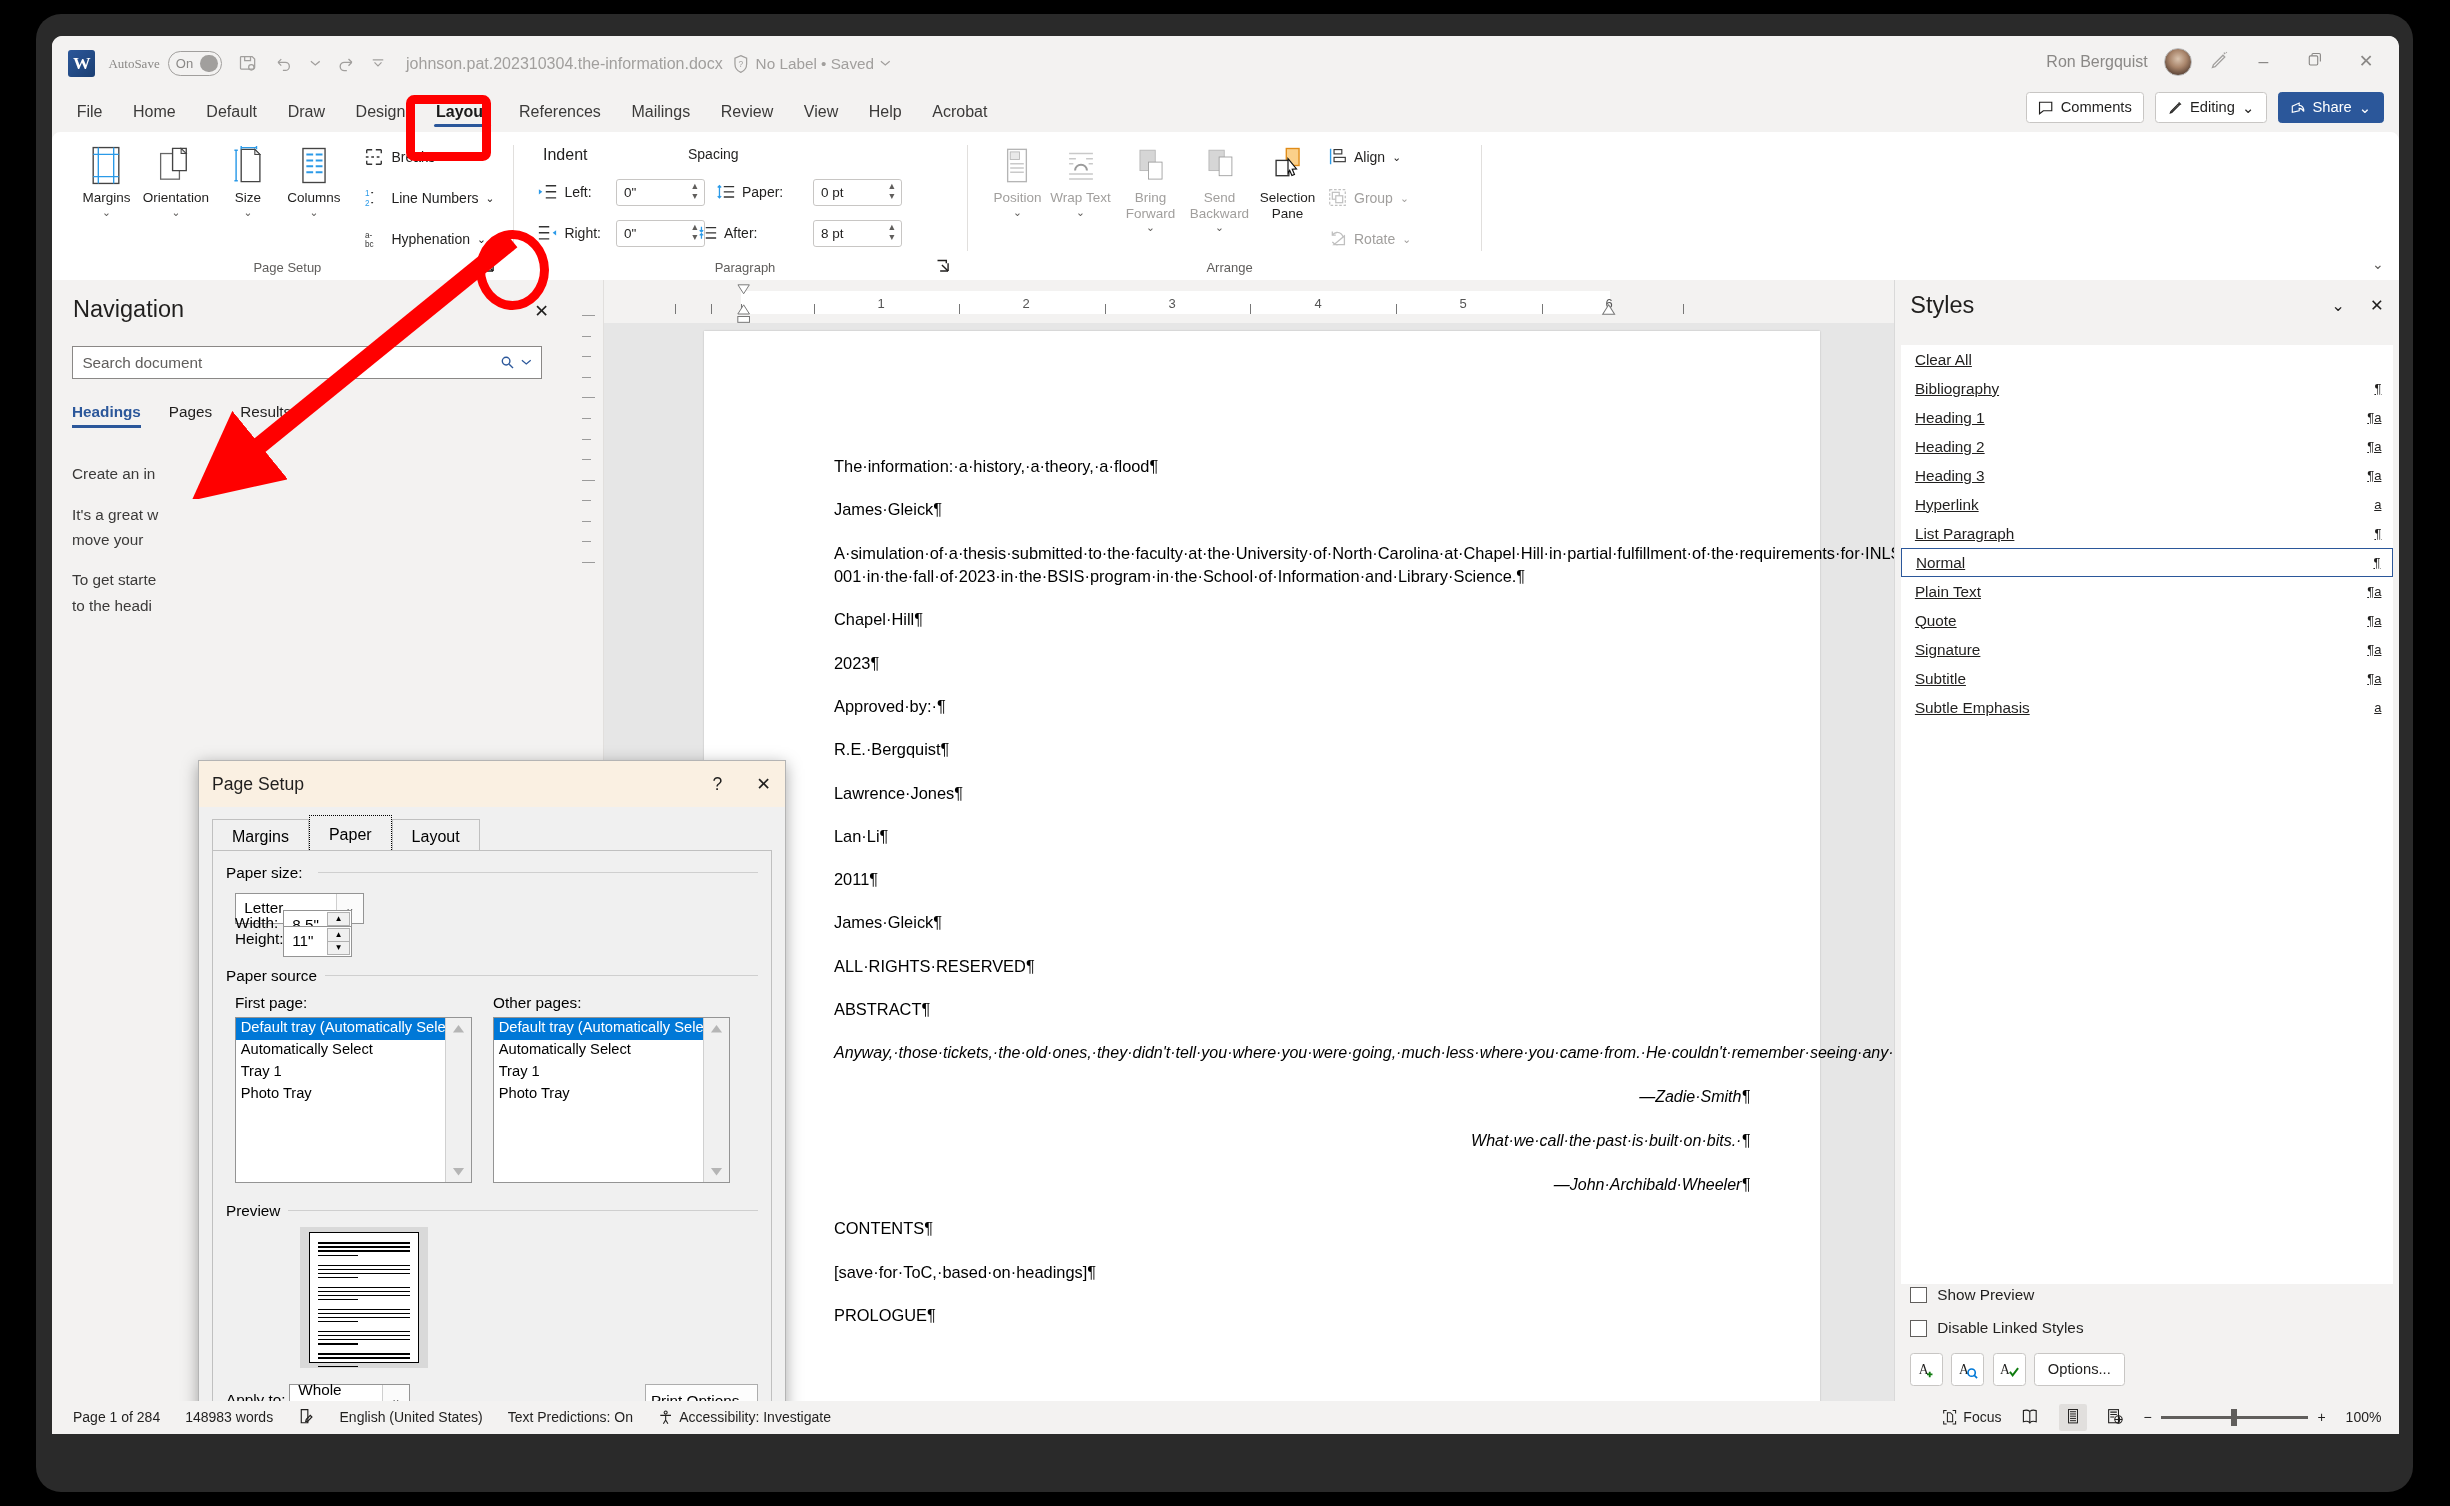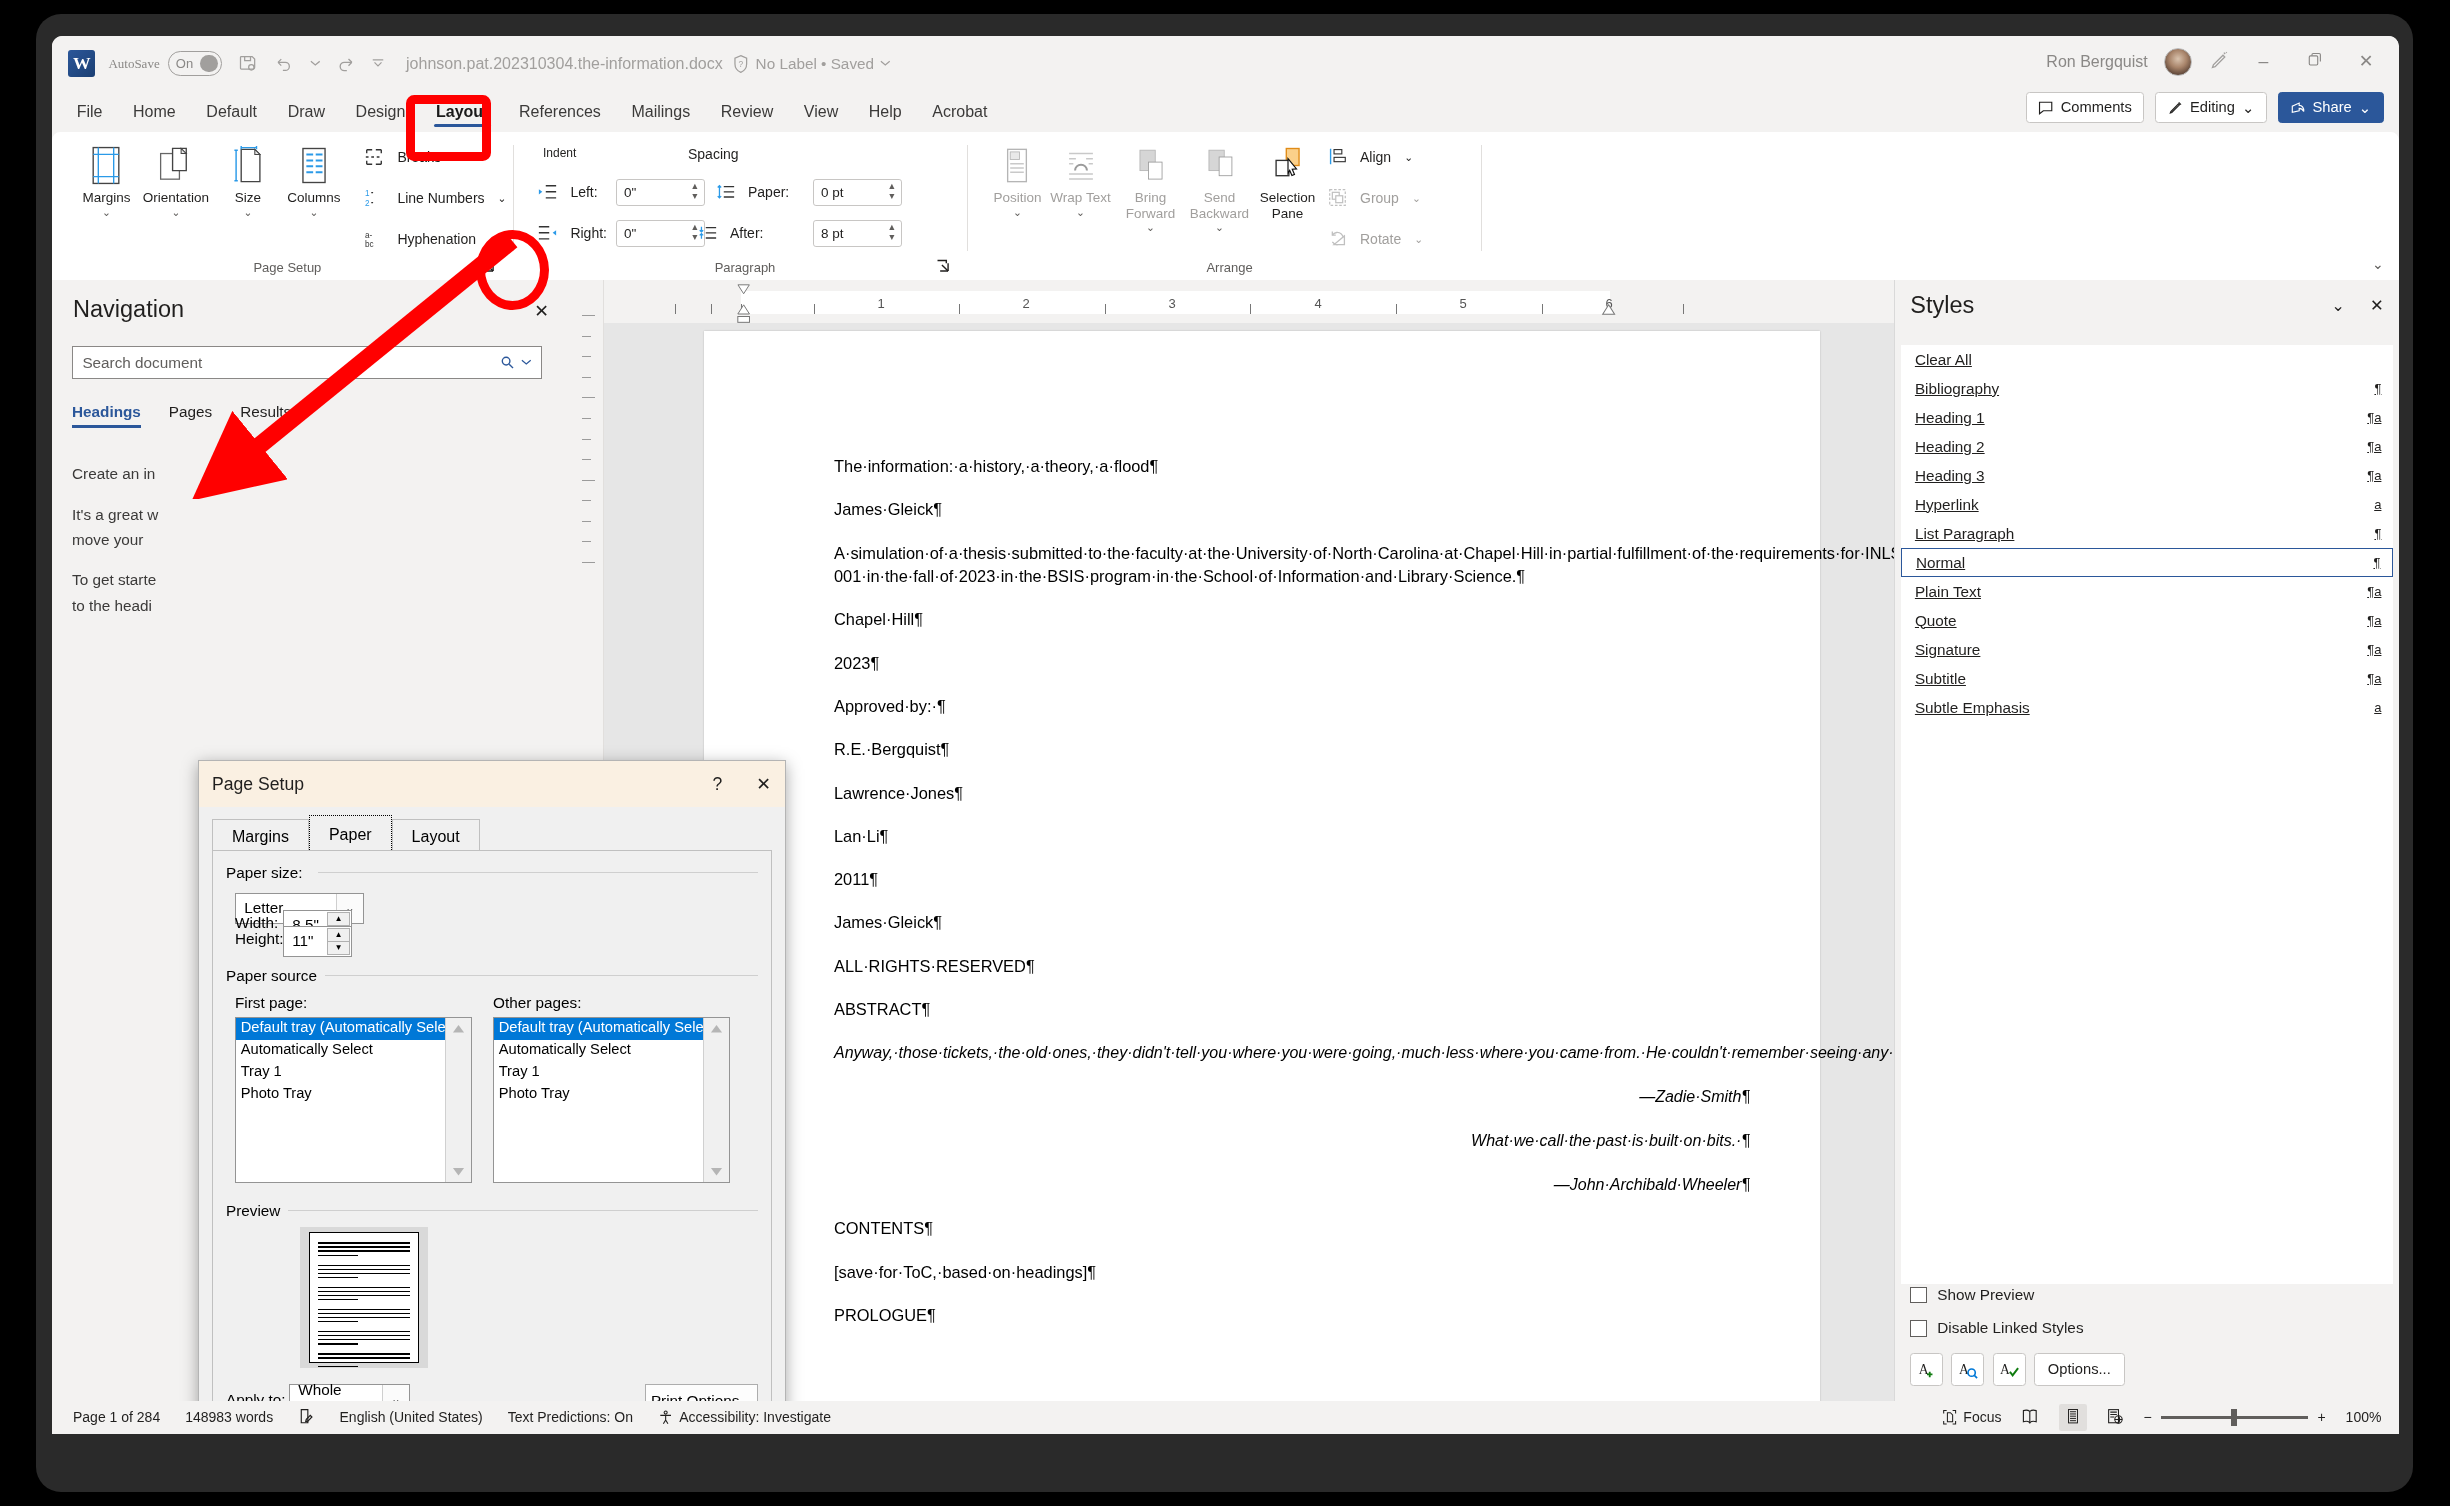--- a/index.html
+++ b/index.html
@@ -107,21 +107,21 @@
     font-size:13px; color:#605e5c;
   }
   .rsep { position:absolute; top:13px; width:0.6px; height:106px; background:#e1dfdd; }
   .bigbtn {
     position:absolute; top:9.4px; width:69px; text-align:center;
     font-size:13.5px; color:#201f1e; line-height:1.15;
   }
   .bigbtn .ic { height:49px; display:flex; align-items:center; justify-content:center; }
   .bigbtn .cv { font-size:10.6px; color:#605e5c; }
   .smallbtn {
-    position:absolute; display:flex; align-items:center; gap:13px;
+    position:absolute; display:flex; align-items:center; gap:7px;
     font-size:14px; color:#201f1e;
   }
   .dialoglauncher {
     position:absolute; bottom:5.9px; width:17.6px; height:17.6px;
   }
   .spinbox {
     position:absolute; width:89px; height:27px; border:0.6px solid #c8c6c4;
     border-radius:2.9px; background:#fff; display:flex; align-items:center;
     padding-left:7px; font-size:13.5px; color:#201f1e;
   }
@@ -498,21 +498,21 @@
         <svg width="17.6" height="17.6" viewBox="0 0 20 20" fill="none" stroke="#201f1e" stroke-width="1.6">
               <path d="M4 4h10v3"></path>
               <path d="M16 16V7M16 16H7"></path>
               <path d="M16 16l-7-7"></path>
             </svg>
       </div>
       <div class="rsep" style="right:0"></div>
     </div>
 
     <div class="rgroup" style="left:470px; width:446px;">
-      <div style="position:absolute; left:21px; top:14px; font-size:12px; color:#201f1e">Indent</div>
+      <div style="position:absolute; left:21px; top:14px; font-size:16px; color:#201f1e">Indent</div>
       <div style="position:absolute; left:166px; top:14px; font-size:14px; color:#201f1e">Spacing</div>
 
       <div class="smallbtn" style="left:16.4px; top:51px">
         <svg width="19" height="17.6" viewBox="0 0 22 20" fill="none">
               <path d="M9 3h12M9 10h12M9 17h12" stroke="#333" stroke-width="1.6"></path>
               <path d="M1 7l4 3-4 3z" fill="#2b9ae8"></path>
             </svg>
         <span>Left:</span>
       </div>
       <div class="spinbox" style="left:94px; top:47px">

